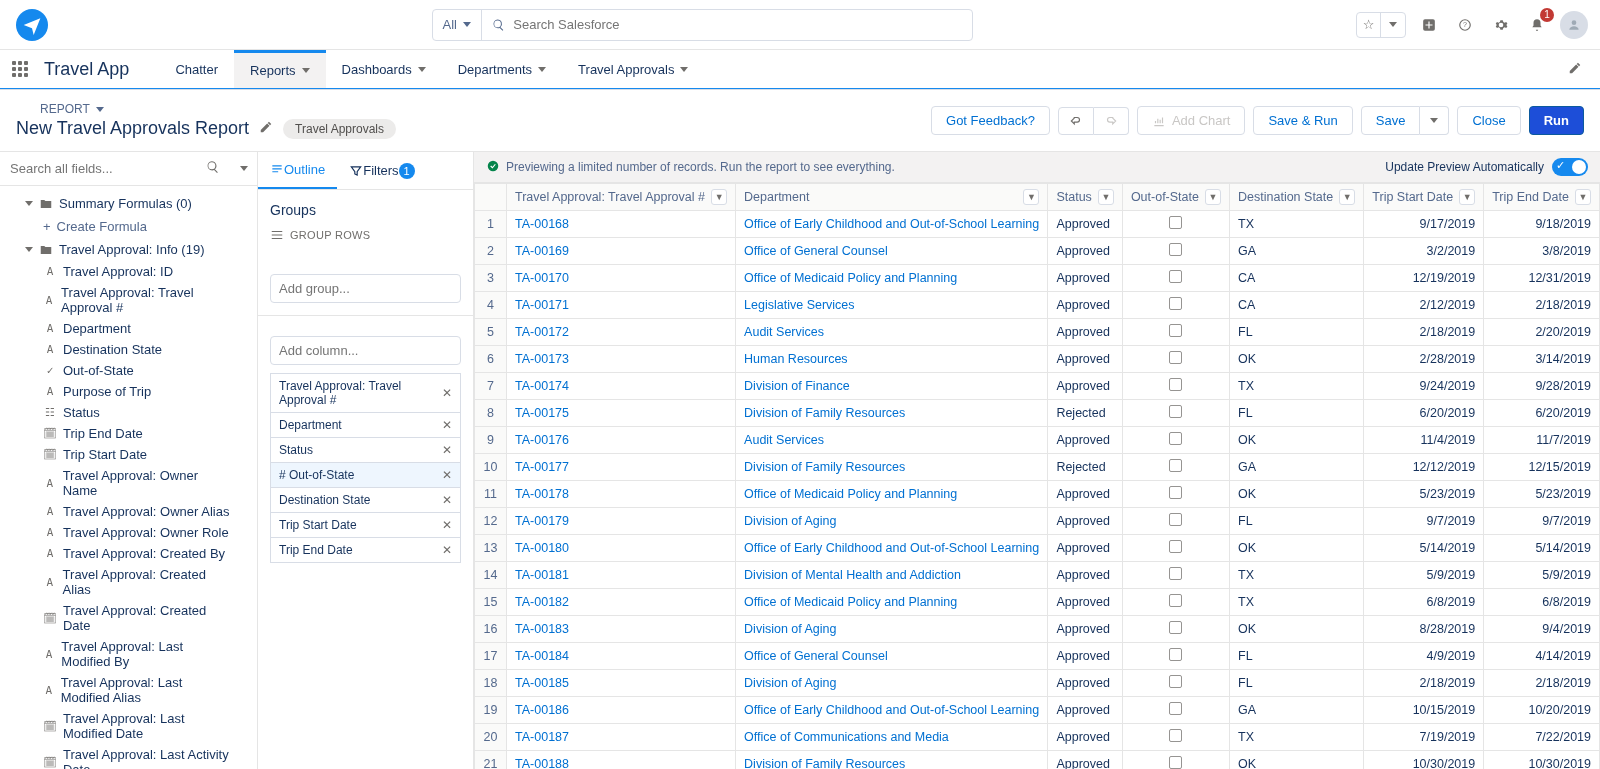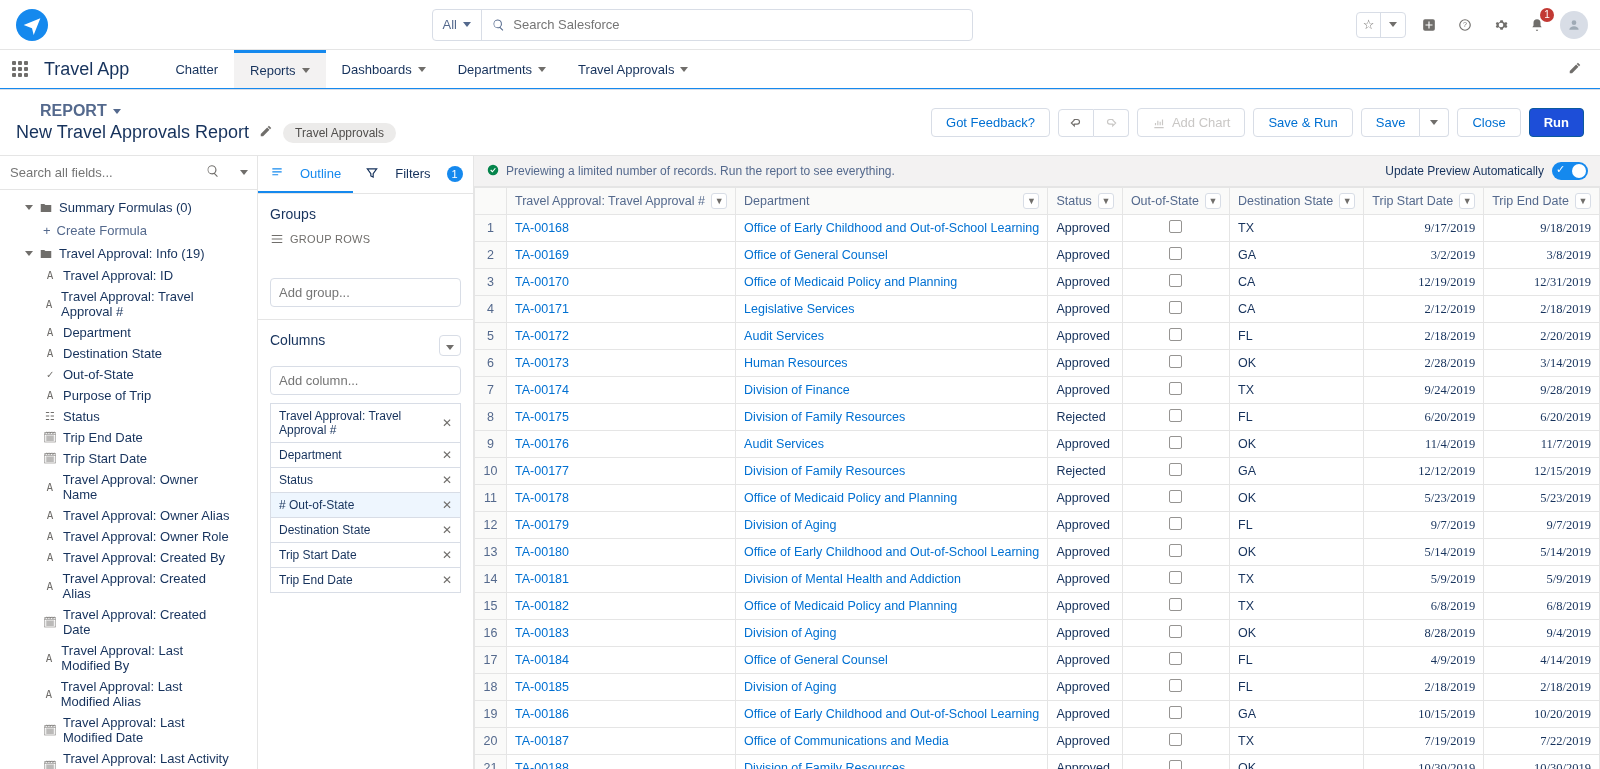--- a/index.html
+++ b/index.html
@@ -25,21 +25,21 @@
 .app-launcher { display: grid; grid-template-columns: repeat(3, 4px); grid-template-rows: repeat(3, 4px); gap: 2px; margin-right: 16px; }
 .app-launcher span { width: 4px; height: 4px; background: #706e6b; border-radius: 1px; }
 .app-name { font-size: 18px; font-weight: 400; color: #16325c; margin-right: 30px; }
 .nav-items { display: flex; height: 100%; text-align: right; }
 .nav-item { display: flex; align-items: center; padding: 0 16px; gap: 6px; cursor: pointer; color: #16325c; font-size: 13px; height: 100%; }
 .nav-item.active { border-top: 3px solid #1589ee; background: #f3f2f2; }
 .nav-edit { margin-left: auto; color: #706e6b; padding-right: 6px; }
 
 .report-header { display: flex; align-items: center; padding: 12px 16px; border-bottom: 1px solid #e5e5e5; gap: 12px; }
 .rh-left { flex: 1; }
-.rh-type { font-size: 16px; color: #54698d; text-transform: uppercase; display: flex; align-items: center; gap: 6px; margin-bottom: 2px; font-weight: 700; padding-left: 24px;}
+.rh-type { font-size: 12px; color: #54698d; text-transform: uppercase; display: flex; align-items: center; gap: 6px; margin-bottom: 2px; font-weight: 400; padding-left: 24px;}
 .rh-title-row { display: flex; align-items: center; gap: 10px; }
 .rh-title { font-size: 18px; font-weight: 400; color: #16325c; }
 .edit-icon { color: #706e6b; }
 .pill { display: inline-flex; align-items: center; background: #ecebea; border-radius: 12px; padding: 3px 12px; font-size: 12px; color: #514f4d; }
 .rh-actions { display: flex; align-items: center; gap: 8px; }
 .btn { border: 1px solid #d8dde6; background: #fff; border-radius: 4px; padding: 6px 14px; font-size: 13px; color: #0070d2; cursor: pointer; display: inline-flex; align-items: center; gap: 6px; }
 .btn-icon-only { padding: 6px 10px; color: #706e6b; }
 .btn-group { display: flex; }
 .btn-group .btn { border-radius: 0; }
 .btn-group .btn:first-child { border-radius: 4px 0 0 4px; }
@@ -53,21 +53,21 @@
 .fields-search input { flex: 1; border: none; outline: none; font-size: 13px; color: #54698d; }
 .fs-icon { color: #706e6b; }
 .tree-section { padding: 6px 15px; }
 .tree-header { display: flex; align-items: center; padding: 4px 10px; gap: 6px; font-size: 13px; color: #16325c; }
 .tree-item { display: flex; align-items: center; padding: 3px 10px 3px 28px; gap: 6px; font-size: 13px; color: #16325c; }
 .tree-item .ticon { width: 14px; text-align: center; color: #706e6b; font-family: monospace; font-size: 11px; }
 .create-formula { padding: 4px 10px 4px 28px; color: #54698d; font-size: 13px; display: flex; align-items: center; gap: 6px; }
 
 .mid-panel { width: 216px; border-right: 1px solid #e5e5e5; display: flex; flex-direction: column; }
 .mid-tabs { display: flex; border-bottom: 1px solid #e5e5e5; }
-.mid-tab { flex: 0 0 auto; display: flex; padding: 10px 12px; gap: 16px; font-size: 13px; color: #16325c; cursor: pointer; }
+.mid-tab { flex: 0 0 auto; display: flex; align-items: center; padding: 10px 12px; gap: 0; font-size: 13px; color: #16325c; cursor: pointer; }
 .mid-tab.active { border-bottom: 2px solid #1589ee; color: #1589ee; }
 .filter-count { background: #1589ee; color: #fff; border-radius: 8px; min-width: 16px; height: 16px; display: inline-flex; align-items: center; justify-content: center; font-size: 11px; padding: 0 4px; }
 .mid-section { padding: 12px; border-bottom: 1px solid #e5e5e5; }
 .mid-label { font-size: 14px; color: #16325c; margin-bottom: 10px; }
 .mid-sublabel { font-size: 11px; color: #706e6b; display: flex; align-items: center; gap: 6px; margin-bottom: 6px; text-transform: uppercase; letter-spacing: 0.3px;}
 .mid-input { display: flex; align-items: center; border: 1px solid #d8dde6; border-radius: 4px; padding: 6px 8px; gap: 6px; margin-top: 32px; }
 .mid-input input { border: none; outline: none; flex: 1; font-size: 13px; color: #54698d; }
 .col-header-row { display: flex; align-items: center; justify-content: space-between; }
 .col-menu-btn { border: 1px solid #d8dde6; border-radius: 4px; padding: 2px 6px; color: #706e6b; background: #fff; }
 .col-list { margin-top: 8px; }
@@ -86,21 +86,21 @@
 .toggle .tcheck { position: absolute; left: 4px; top: 1px; color: #fff; font-size: 11px; }
 
 .data-grid { flex: 1; overflow: auto; }
 table { border-collapse: collapse; width: 100%; }
 th, td { border: 1px solid #e5e5e5; padding: 5px 8px; font-size: 12.5px; text-align: left; white-space: nowrap; }
 th { background: #fafaf9; color: #54698d; font-weight: 400; position: sticky; top: 0; }
 .th-inner { display: flex; align-items: center; justify-content: space-between; gap: 6px; }
 .th-dd { border: 1px solid #d8dde6; border-radius: 3px; width: 16px; height: 16px; display: inline-flex; align-items: center; justify-content: center; font-size: 9px; color: #706e6b; background: #fff; }
 td.rownum { background: #fafaf9; color: #54698d; text-align: center; width: 32px; }
 td.link { color: #0070d2; }
-td.date { text-align: right; font-family: Liberation Serif, serif; }
+td.date { text-align: right; }
 .chk { display: inline-block; width: 13px; height: 13px; border: 1px solid #969492; border-radius: 2px; }
 .caret-down { display: inline-block; width: 0; height: 0; border-left: 4px solid transparent; border-right: 4px solid transparent; border-top: 5px solid currentColor; }
 .svg-icon { width: 14px; height: 14px; fill: currentColor; }
 </style>
 </head>
 <body>
 
 <div class="global-header">
   <div class="logo">
     <svg viewBox="0 0 24 24">
@@ -387,24 +387,20 @@
         <span>GROUP ROWS</span>
       </div>
       <div class="mid-input">
         <input type="text" placeholder="Add group..." style="">
         <svg class="svg-icon" viewBox="0 0 24 24" style="color:#706e6b">
             <path d="M10 2a8 8 0 015.3 13.9l5 5-1.4 1.4-5-5A8 8 0 1110 2zm0 2a6 6 0 100 12 6 6 0 000-12z" fill="currentColor"></path>
           </svg>
       </div>
     </div>
     <div class="mid-section" style="border-bottom:none">
-      <div class="col-header-row">
-        <div class="mid-label">Columns</div>
-        <button class="col-menu-btn"><span class="caret-down"></span></button>
-      </div>
       <div class="mid-input" style="margin-top:8px">
         <input type="text" placeholder="Add column..." style="">
         <svg class="svg-icon" viewBox="0 0 24 24" style="color:#706e6b">
             <path d="M10 2a8 8 0 015.3 13.9l5 5-1.4 1.4-5-5A8 8 0 1110 2zm0 2a6 6 0 100 12 6 6 0 000-12z" fill="currentColor"></path>
           </svg>
       </div>
       <div class="col-list" id="col-list">
           <div class="col-item">
             <span>Travel Approval: Travel Approval #</span>
             <span class="cx">✕</span>

